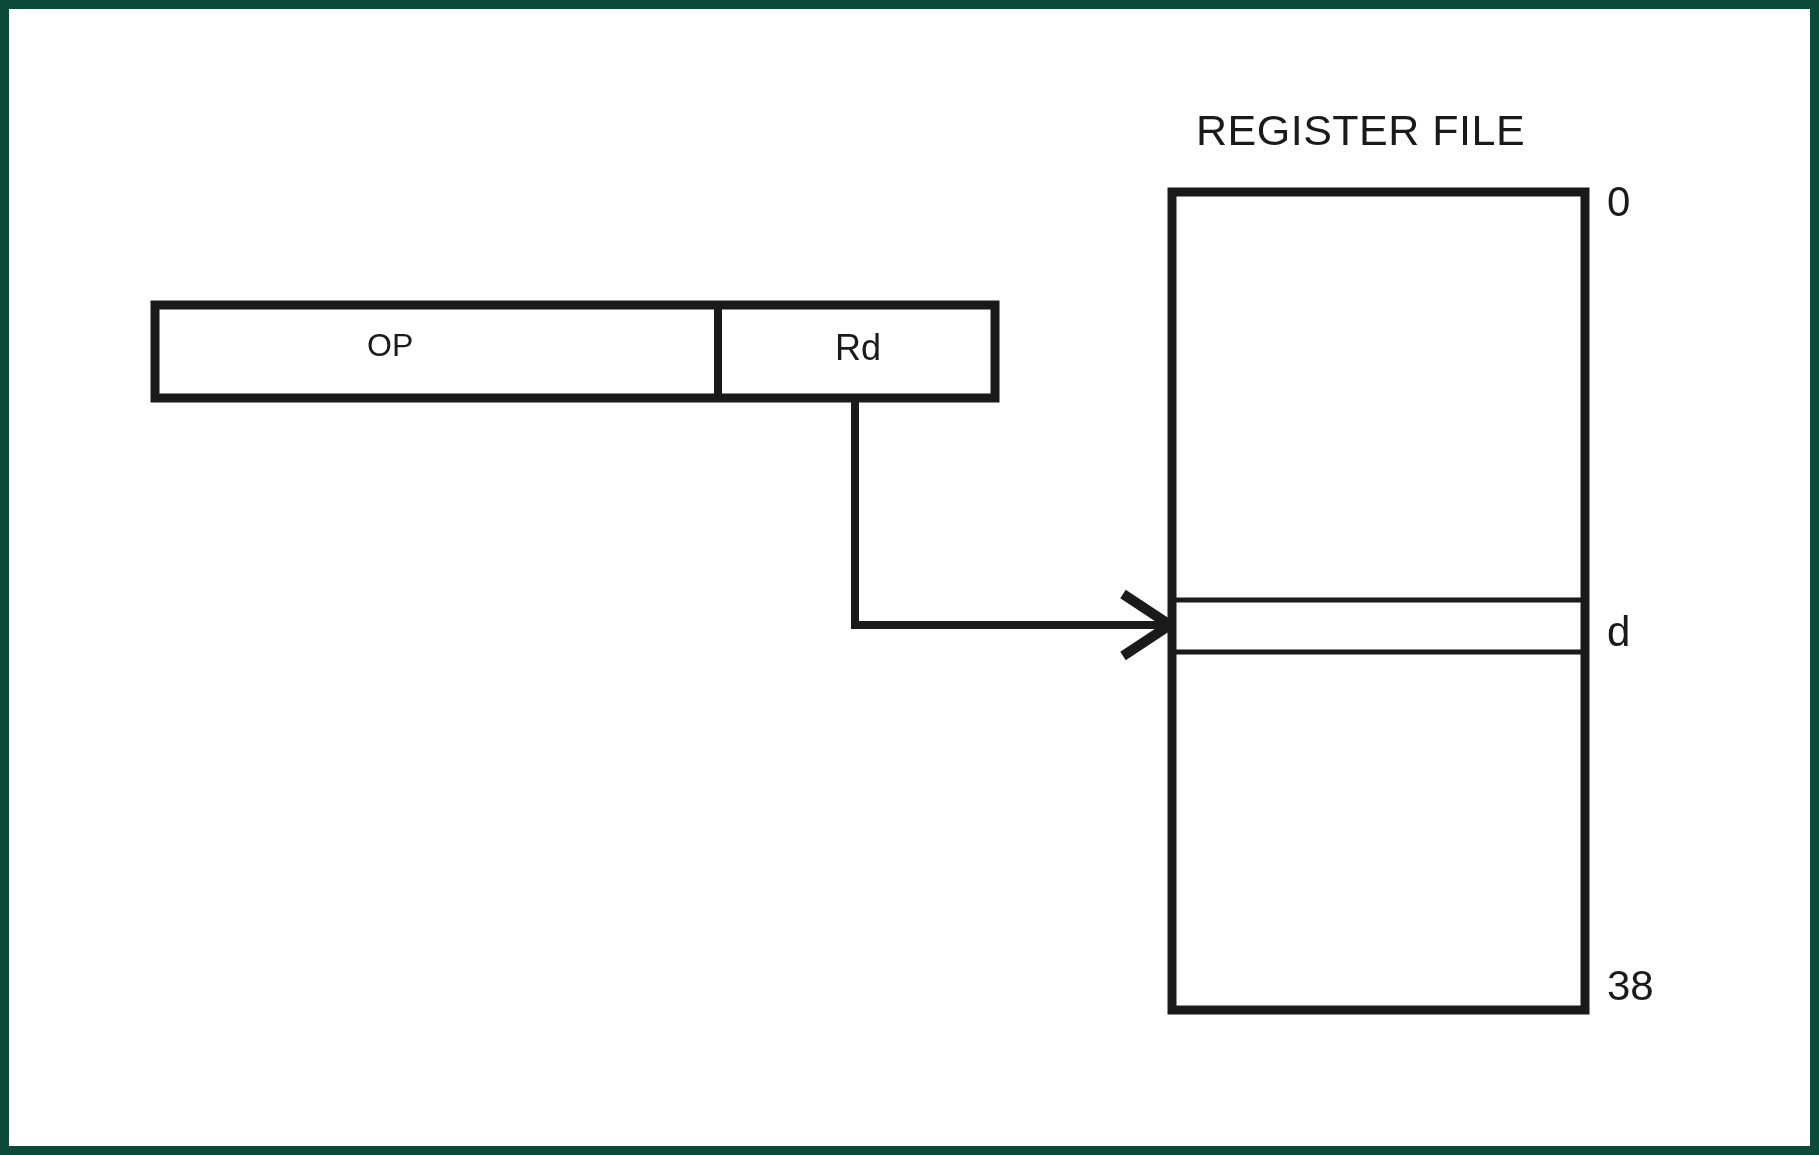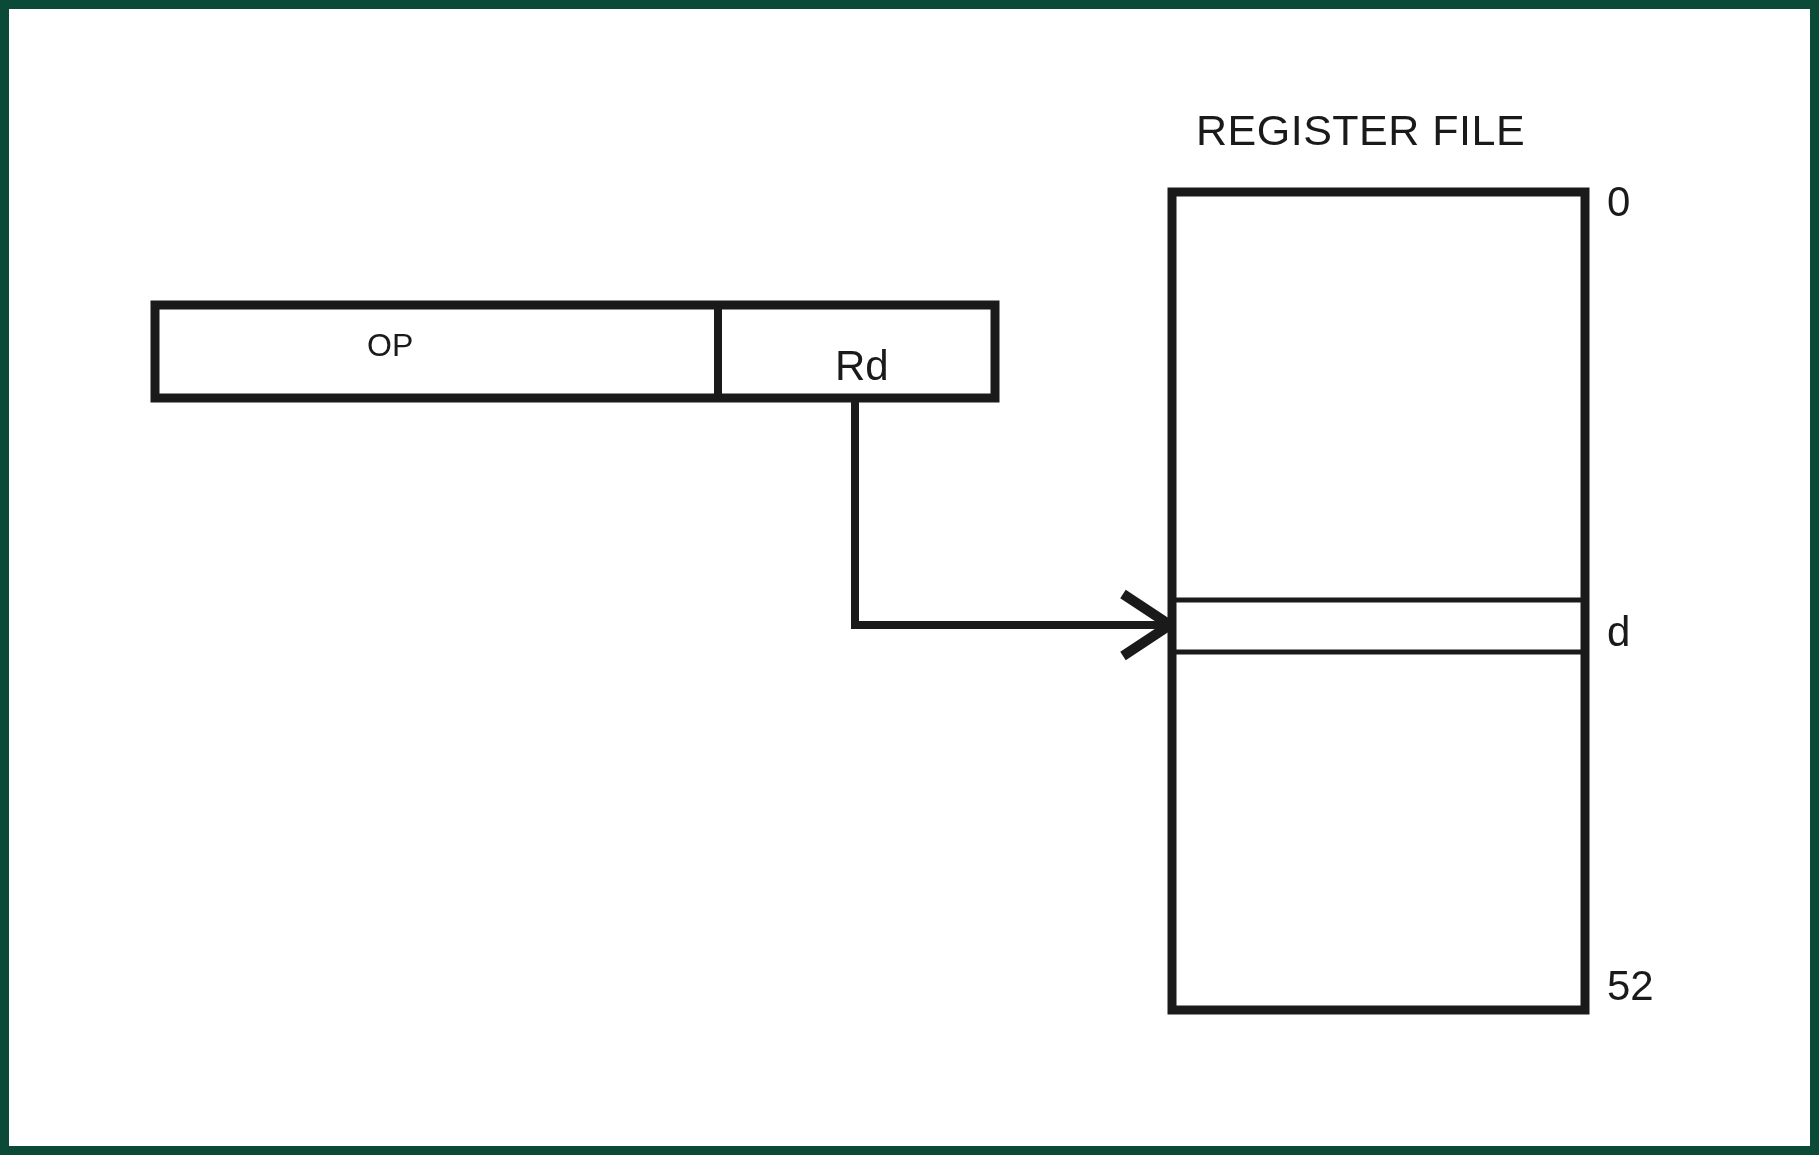--- a/index.html
+++ b/index.html
@@ -57,22 +57,22 @@
     font-size: 43px;
     letter-spacing: 0.5px;
   }
   #label-op {
     left: 367px;
     top: 327px;
     font-size: 32px;
   }
   #label-rd {
     left: 835px;
-    top: 342px;
-    font-size: 42px;
+    top: 327px;
+    font-size: 36px;
   }
   #label-index-top {
     left: 1607px;
     top: 178px;
     font-size: 42px;
   }
   #label-index-d {
     left: 1607px;
     top: 608px;
     font-size: 42px;
@@ -109,17 +109,17 @@
   <div class="dlabel" id="title-register-file">REGISTER FILE</div>
 
   <div class="dlabel" id="label-op">OP</div>
 
   <div class="dlabel" id="label-rd">Rd</div>
 
   <div class="dlabel" id="label-index-top">0</div>
 
   <div class="dlabel" id="label-index-d">d</div>
 
-  <div class="dlabel" id="label-index-bottom">52</div>
+  <div class="dlabel" id="label-index-bottom">38</div>
 
   <div id="frame-border"></div>
 
 </div>
 
 </body></html>

